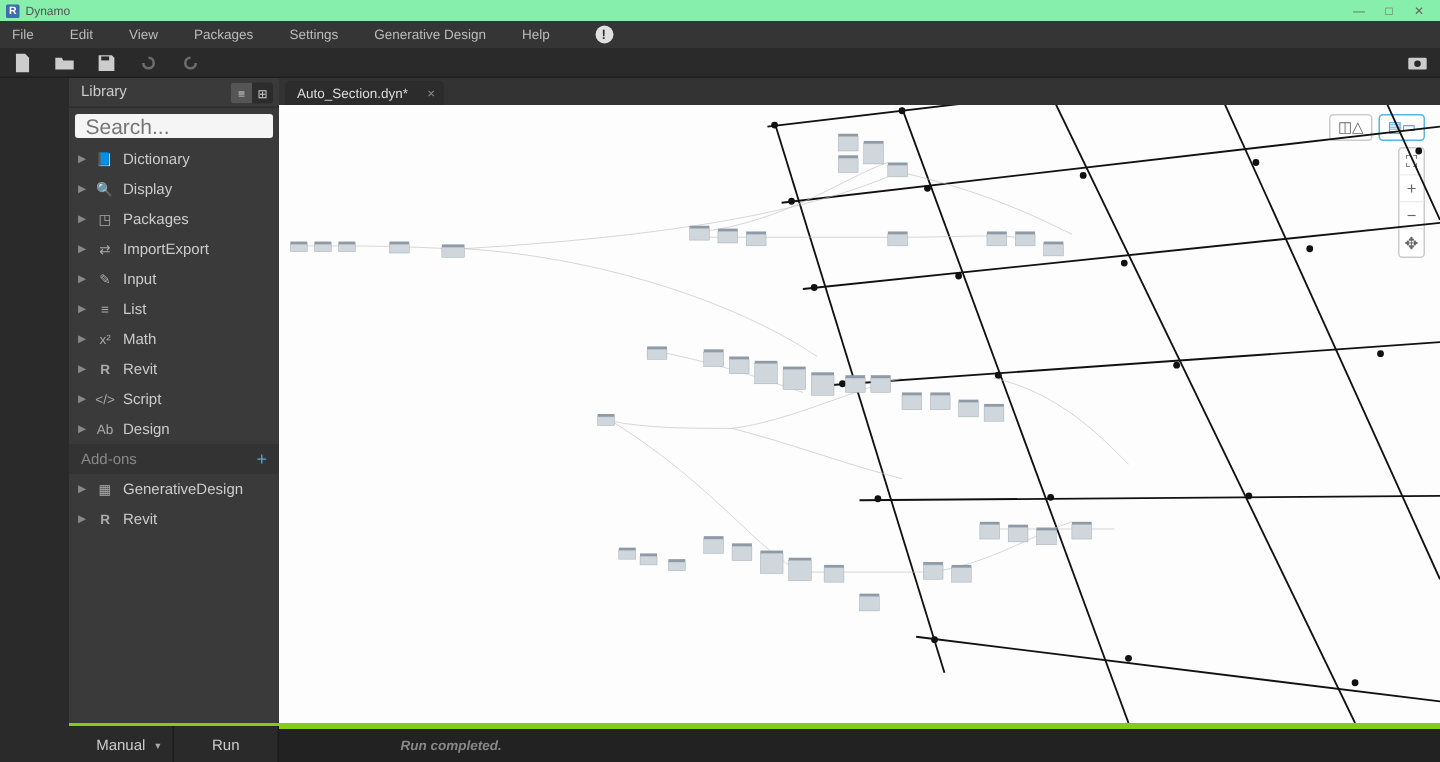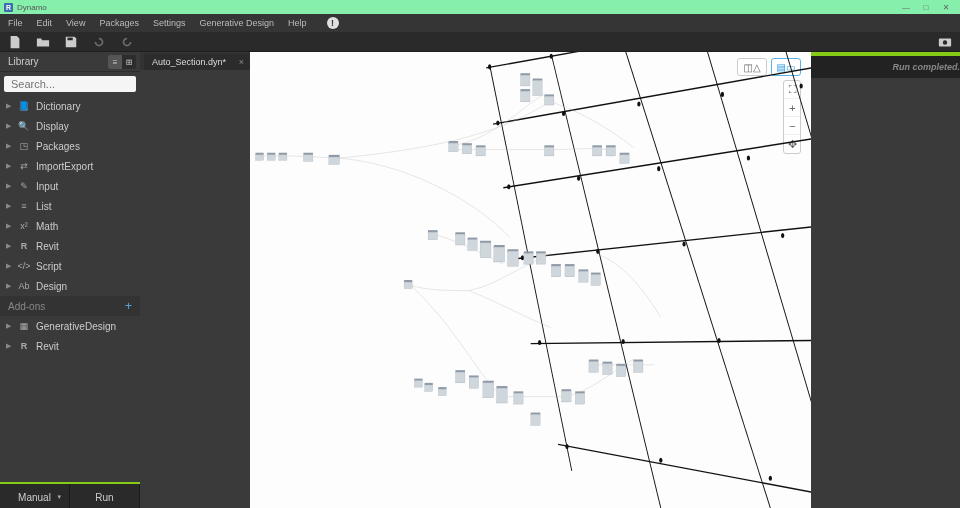--- a/index.html
+++ b/index.html
@@ -3,52 +3,52 @@
 <meta charset="utf-8">
 <style>
   * { margin:0; padding:0; box-sizing:border-box; font-family:"Segoe UI",Arial,sans-serif; }
   html,body { width:960px; height:508px; overflow:hidden; background:#2a2a2a; color:#ccc; }
   
   .titlebar { height:14px; background:#86efac; display:flex; align-items:center; padding:0 4px; font-size:8px; color:#555; }
   .titlebar .logo { width:9px; height:9px; background:#3c6eae; color:#fff; display:flex; align-items:center; justify-content:center; font-weight:bold; font-size:7px; border-radius:1px; margin-right:4px;}
   .titlebar .win-btns { margin-left:auto; display:flex; gap:0; }
   .titlebar .win-btn { width:20px; height:12px; display:flex; align-items:center; justify-content:center; font-size:8px; color:#666; }
   
-  .menubar { height:18px; background:#353535; display:flex; align-items:center; padding:0 8px; font-size:9px; color:#bbb; gap:14px;}
+  .menubar { height:18px; background:#353535; display:flex; align-items:center; padding:0 8px; font-size:9px; color:#bbb; gap:24px;}
   .menubar span { cursor:default; }
   .info-dot { width:12px; height:12px; border-radius:50%; background:#e0e0e0; color:#333; display:flex; align-items:center; justify-content:center; font-size:9px; font-weight:bold; margin-left:6px;}
   
   .toolbar { height:20px; background:#2a2a2a; display:flex; align-items:center; padding:0 8px; gap:14px; border-bottom:1px solid #1e1e1e;}
   .toolbar svg, .toolbar .ico { width:14px; height:14px; fill:#ccc; color:#ccc; }
   .toolbar .spacer { flex:1; }
   
-  .body { display:flex; height:calc(508px - 14px - 18px - 20px); }
+  .body { display:flex; height:calc(508px - 14px - 18px - 20px);padding-left:46px; }
   .sidebar { width:140px; background:#3a3a3a; display:flex; flex-direction:column; font-size:9px; }
   .lib-hdr { height:20px; display:flex; align-items:center; padding:0 8px; color:#ccc; font-size:10px; border-bottom:1px solid #2c2c2c; position:relative;}
   .lib-hdr .tog { position:absolute; right:4px; top:3px; width:28px; height:14px; display:flex; background:#2c2c2c; border-radius:2px; overflow:hidden;}
   .lib-hdr .tog div{ flex:1; font-size:8px; display:flex; align-items:center; justify-content:center;}
   .lib-hdr .tog .on{ background:#555;}
   .search { margin:4px; display:flex; align-items:center; background:#f5f5f5; border-radius:2px; height:16px; padding:0 4px;}
-  .search input { flex:1; border:none; outline:none; font-size:11px; background:transparent; color:#333;}
+  .search input { flex:1; border:none; outline:none; font-size:14px; background:transparent; color:#333;}
   .search .mag { width:10px; height:10px; fill:#555; margin-right:3px;}
   .cat-list { flex:1; overflow:auto; }
   .cat { display:flex; align-items:center; height:20px; padding:0 6px; color:#ccc; cursor:default; gap:6px;}
   .cat .chev { width:6px; font-size:7px; color:#888;}
   .cat .caticon { width:12px; height:12px; display:flex; align-items:center; justify-content:center; font-size:9px; color:#aaa;}
   .cat .catlabel { font-size:10px; }
   .section-hdr { height:20px; display:flex; align-items:center; padding:0 8px; background:#333; color:#888; font-size:10px; position:relative;}
   .section-hdr .plus { position:absolute; right:8px; color:#5aa5d6; font-size:12px;}
   
   .runbar { height:26px; background:#2a2a2a; display:flex; align-items:center; border-top:4px solid #84cc16; font-size:10px;}
   .runbar .mode { width:70px; height:26px; display:flex; align-items:center; justify-content:center; background:#2a2a2a; border-right:1px solid #1a1a1a; position:relative;}
   .runbar .mode::after{ content:"▾"; font-size:7px; position:absolute; right:8px; color:#aaa;}
   .runbar .run  { width:70px; height:26px; display:flex; align-items:center; justify-content:center; background:#2a2a2a; border-right:1px solid #1a1a1a;}
   .runbar .status { margin-left:81px; color:#888; font-style:italic; font-size:9px;font-weight:bold;}
   
-  .main { flex:1; display:flex; background:#3a3a3a;}
+  .main { flex:1; display:flex; flex-direction:column; background:#3a3a3a;}
   .tabbar { height:18px; background:#333; display:flex; align-items:flex-end; padding-left:4px;}
   .tab { height:16px; padding:0 24px 0 8px; background:#2c2c2c; color:#ddd; font-size:9px; display:flex; align-items:center; border-top-left-radius:3px; border-top-right-radius:3px; position:relative;}
   .tab .x{ position:absolute; right:6px; font-size:9px; color:#888;}
   .canvas-wrap { flex:1; position:relative; background:#fdfdfd; overflow:hidden;}
   .canvas-svg { position:absolute; inset:0; width:100%; height:100%; }
   
   .ctrl-tr { position:absolute; top:6px; right:10px; display:flex; gap:4px;}
   .ctrl-tr .grp { background:#fff; border:1px solid #ccc; border-radius:3px; height:18px; display:flex; align-items:center; padding:0 5px; gap:5px; font-size:10px; color:#666;}
   .ctrl-tr .grp.blue { border-color:#56b4e8; color:#2d9bdf;}
   .nav-ctrl { position:absolute; top:28px; right:10px; width:18px; background:#fff; border:1px solid #ccc; border-radius:3px; display:flex; flex-direction:column; }

